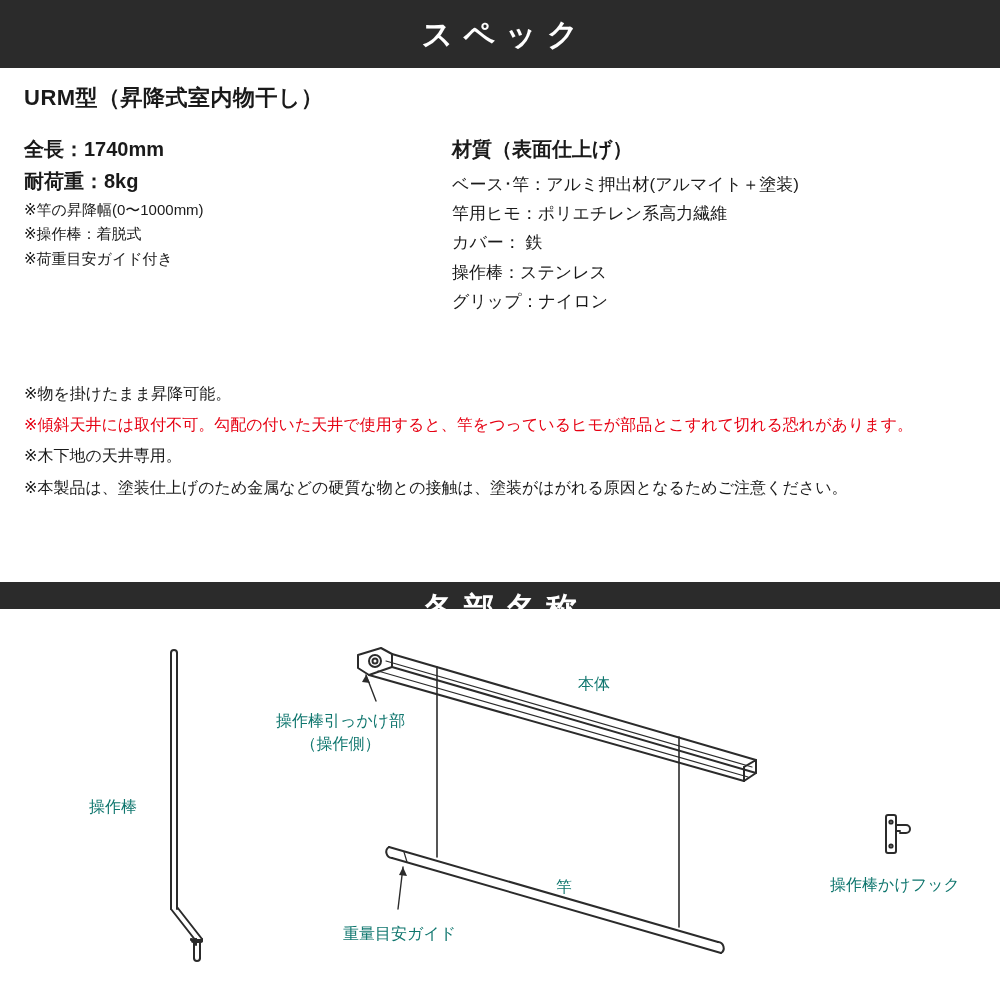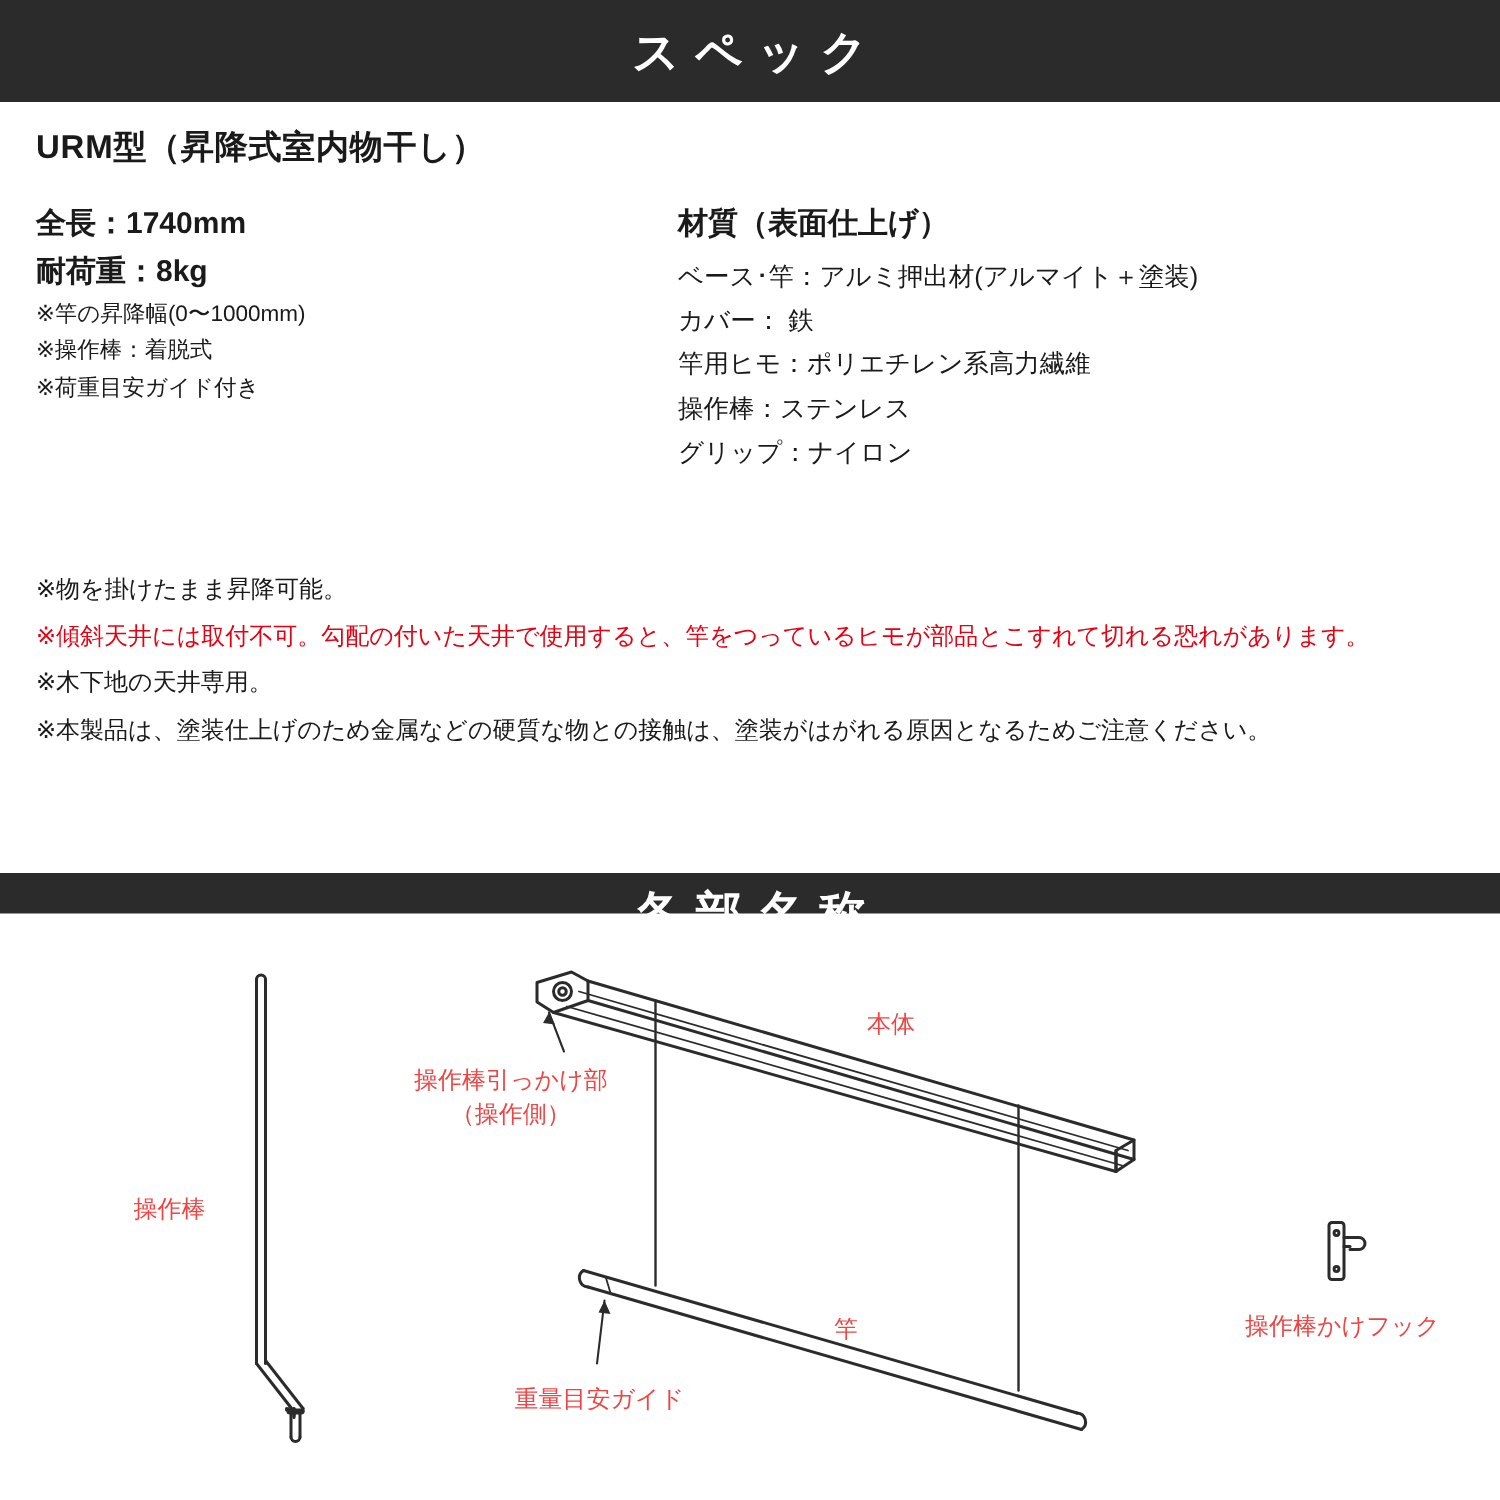--- a/index.html
+++ b/index.html
@@ -118,21 +118,21 @@
     background: #ffffff;
   }
   #parts-svg {
     position: absolute;
     top: 0;
     left: 0;
   }
   .diagram-label {
     position: absolute;
     font-size: 16px;
-    color: #ef4444;
+    color: #0f766e;
     white-space: nowrap;
     line-height: 1.45;
   }
   .diagram-label.two-line { text-align: center; }
 
   .lbl-pole      { top: 186px; left: 89px; }
   .lbl-hookpart  { top: 100px; left: 276px; }
   .lbl-body      { top: 63px;  left: 578px; }
   .lbl-guide     { top: 313px; left: 343px; }
   .lbl-rod       { top: 266px; left: 556px; }
@@ -153,22 +153,22 @@
     <p class="kv-strong">全長：1740mm</p>
     <p class="kv-strong">耐荷重：8kg</p>
     <p class="note-small first">※竿の昇降幅(0〜1000mm)</p>
     <p class="note-small">※操作棒：着脱式</p>
     <p class="note-small">※荷重目安ガイド付き</p>
   </div>
 
   <div class="col-right">
     <p class="mat-title">材質（表面仕上げ）</p>
     <p class="mat-line">ベース･竿：アルミ押出材(アルマイト＋塗装)</p>
+    <p class="mat-line">竿用ヒモ：ポリエチレン系高力繊維</p>
     <p class="mat-line">カバー： 鉄</p>
-    <p class="mat-line">竿用ヒモ：ポリエチレン系高力繊維</p>
     <p class="mat-line">操作棒：ステンレス</p>
     <p class="mat-line">グリップ：ナイロン</p>
   </div>
 
   <div class="bottom-notes">
     <p>※物を掛けたまま昇降可能。</p>
     <p class="alert">※傾斜天井には取付不可。勾配の付いた天井で使用すると、竿をつっているヒモが部品とこすれて切れる恐れがあります。</p>
     <p>※木下地の天井専用。</p>
     <p>※本製品は、塗装仕上げのため金属などの硬質な物との接触は、塗装がはがれる原因となるためご注意ください。</p>
   </div>

